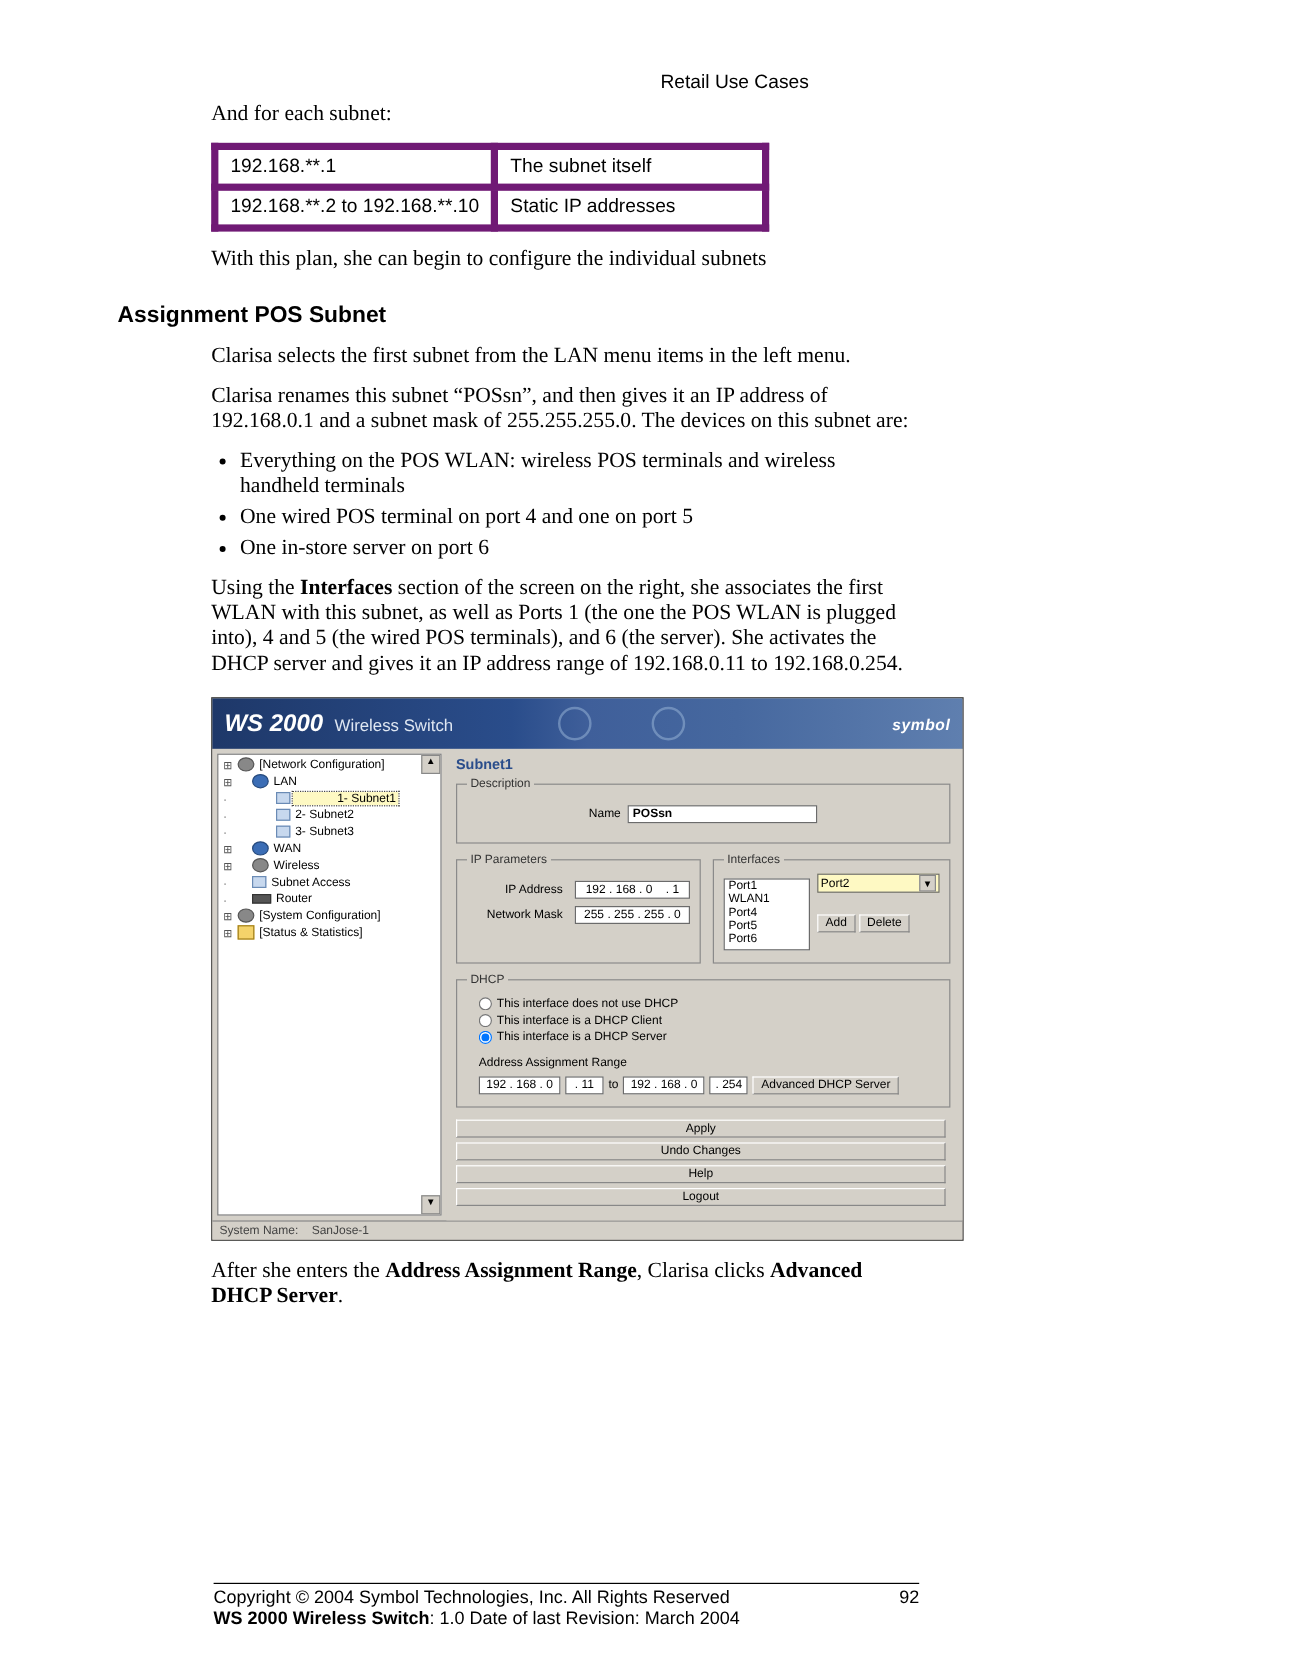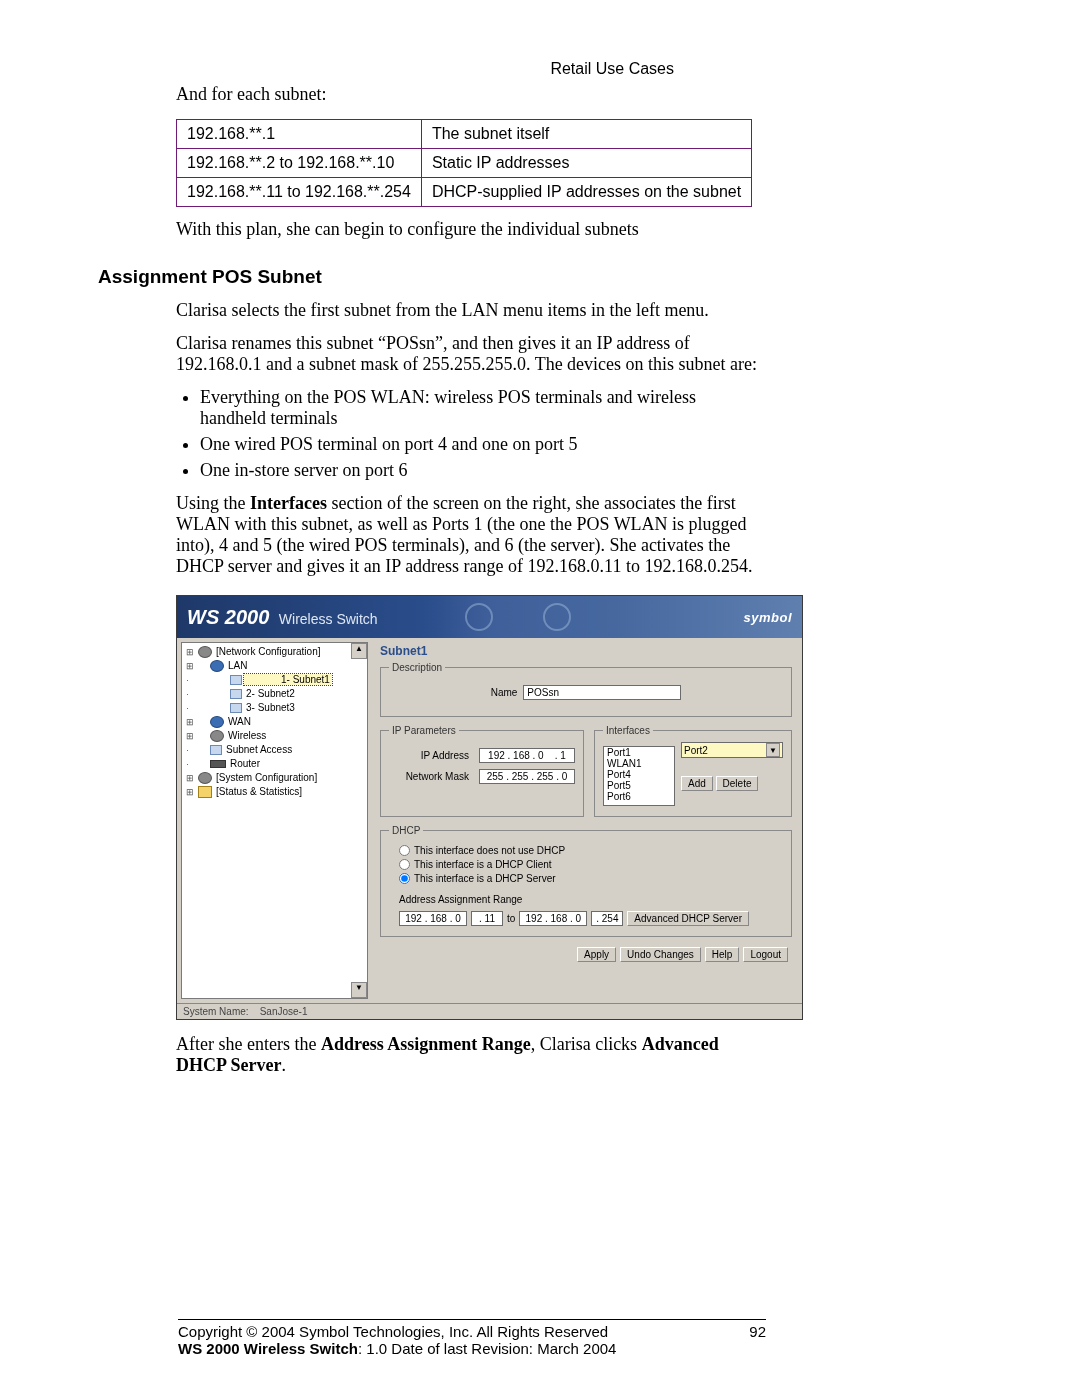--- a/index.html
+++ b/index.html
@@ -28,21 +28,21 @@
     margin-top: 28px;
   }
 
   table.ip-table {
     border-collapse: collapse;
     margin-top: 14px;
     font-family: Arial, Helvetica, sans-serif;
     font-size: 16px;
   }
   table.ip-table td {
-    border: 1px solid #701a75;
+    border: 6px solid #701a75;
     padding: 5px 10px;
     min-width: 200px;
     vertical-align: top;
     margin-top: 16px;
   }
   p { margin: 12px 0; }
 
   h3.section-heading {
     font-family: Arial, Helvetica, sans-serif;
     font-weight: bold;
@@ -193,21 +193,21 @@
   .txt {
     font-family: Tahoma, Arial, sans-serif;
     font-size: 10px;
     border: 1px solid #6b6b6b;
     background: #fff;
     padding: 1px 3px;
     color:#000;
   }
   .txt.oct-wide { width: 88px; text-align:center; }
   .txt.oct { width: 24px; text-align:center; }
-  .txt.name-field { width: 150px; }
+  .txt.name-field { width: 150px; font-weight: bold; }
 
   .if-select {
     width: 96px;
     height: 14px;
     font-size:10px;
     border:1px solid #6b6b6b;
     background:#fef9c3;
     padding:0 2px;
     display:inline-flex; align-items:center; justify-content:space-between;
   }
@@ -240,20 +240,21 @@
 
   .radio-row { display:flex; align-items:center; gap:4px; margin:3px 0 3px 10px; font-size:10px; }
   .radio-row input { margin:0; width:11px; height:11px; }
 
   .addr-range-label { margin: 10px 0 6px 10px; font-size:10px; }
   .addr-range-line  { display:flex; align-items:center; gap:4px; margin-left:10px; }
 
   .footer-bar {
     display:flex; justify-content:flex-end; gap:4px;
     padding: 6px 4px 4px 0;
+    flex-direction: column;
   }
 
   .statusbar {
     border-top: 1px solid #888;
     background:#d4d0c8;
     font-size:10px;
     padding: 2px 6px;
     color:#444;
   }
 
@@ -285,24 +286,20 @@
 
     <table class="ip-table">
       <tbody>
           <tr>
         <td>192.168.**.1</td>
         <td>The subnet itself</td>
       </tr>
       <tr>
         <td>192.168.**.2 to 192.168.**.10</td>
         <td>Static IP addresses</td>
-      </tr>
-      <tr>
-        <td>192.168.**.11 to 192.168.**.254</td>
-        <td>DHCP-supplied IP addresses on the subnet</td>
       </tr>
     </tbody>
       </table>
 
     <p>With this plan, she can begin to configure the individual subnets</p>
 
     <h3 class="section-heading">Assignment POS Subnet</h3>
 
     <p>Clarisa selects the first subnet from the LAN menu items in the left menu.</p>
     <p>Clarisa renames this subnet “POSsn”, and then gives it an IP address of 192.168.0.1 and a subnet mask of 255.255.255.0. The devices on this subnet are:</p>

